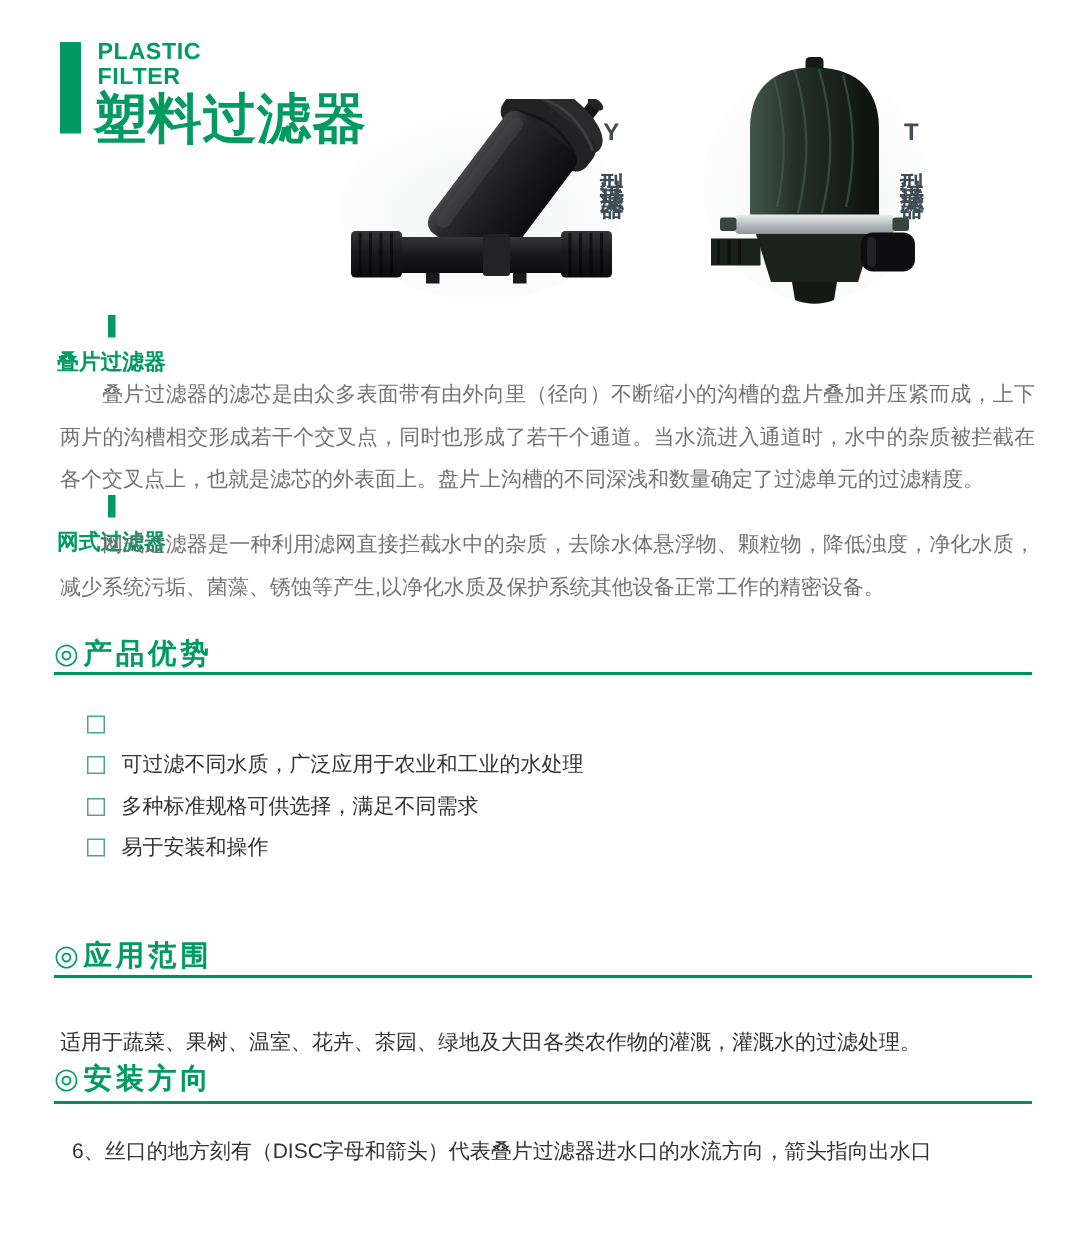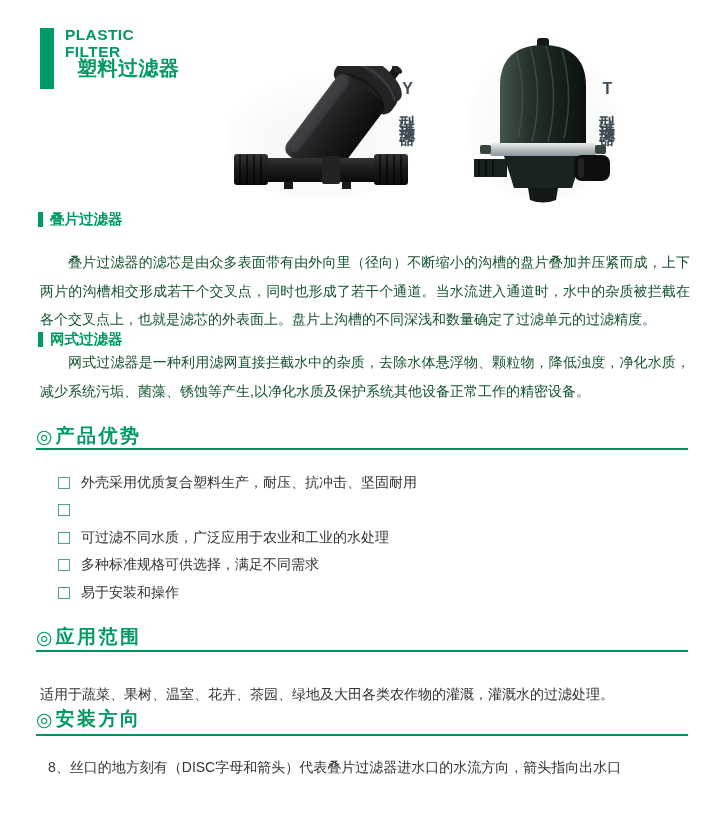--- a/index.html
+++ b/index.html
@@ -4,40 +4,40 @@
 <style>
   html,body{margin:0;padding:0;background:#ffffff;}
   .page{
     position:relative;width:720px;height:822px;background:#ffffff;overflow:hidden;
     font-family:"Liberation Sans","DejaVu Sans",sans-serif;color:#333333;
   }
   
   .accent-bar{position:absolute;left:40px;top:28px;width:14px;height:61px;background:#009a62;}
   .title-en{position:absolute;left:65px;top:26px;color:#009a62;font-weight:700;
     font-size:15.5px;line-height:17px;letter-spacing:0.4px;}
-  .title-zh{position:absolute;left:77px;top:55px;margin:0;color:#009a62;font-weight:700;
-    font-size:20px;letter-spacing:0.5px;font-family:Liberation Serif, serif;}
+  .title-zh{position:absolute;left:62px;top:55px;margin:0;color:#009a62;font-weight:700;
+    font-size:36px;letter-spacing:0.5px;font-family:Liberation Serif, serif;}
   
   .y-img{position:absolute;left:226px;top:66px;}
   .t-img{position:absolute;left:468px;top:38px;}
   .vlabel{
     position:absolute;writing-mode:vertical-rl;text-orientation:upright;
     font-size:16px;font-weight:700;color:#3f4e56;letter-spacing:5px;line-height:1;
   }
   .y-label{left:399px;top:80px;}
   .t-label{left:599px;top:80px;}
   
   .sub-head{position:absolute;left:38px;display:flex;align-items:center;gap:7px;
-    color:#009a62;font-weight:700;font-size:14.5px;}
+    color:#009a62;font-weight:700;font-size:14.5px;flex-direction:column;}
   .sub-head .bar{width:5px;height:15px;background:#009a62;flex:0 0 auto;}
   .sub-head-disc{top:210px;}
   .sub-head-screen{top:330px;}
   
   .para{position:absolute;left:40px;width:650px;font-size:14px;line-height:28.5px;
-    color:#14532d;text-indent:2em;text-align:justify;}
+    color:#737373;text-indent:2em;text-align:justify;}
   .para-disc{top:234px;}
   .para-screen{top:334px;}
   
   .sec-head{position:absolute;left:36px;display:flex;align-items:center;
     color:#009a62;font-weight:700;font-size:19px;letter-spacing:2.5px;}
   .sec-head .marker{font-weight:400;font-size:19px;margin-right:3px;letter-spacing:0;}
   .sec-advantages{top:423px;}
   .sec-application{top:624px;}
   .sec-installation{top:706px;}
   .rule{position:absolute;left:36px;width:652px;height:2px;background:#00915c;}
@@ -174,24 +174,20 @@
   <p class="para para-screen">网式过滤器是一种利用滤网直接拦截水中的杂质，去除水体悬浮物、颗粒物，降低浊度，净化水质，减少系统污垢、菌藻、锈蚀等产生,以净化水质及保护系统其他设备正常工作的精密设备。</p>
 
   <div class="sec-head sec-advantages">
     <span class="marker">◎</span>
     <span>产品优势</span>
   </div>
   <div class="rule rule-1"></div>
   <div class="adv-list">
     <div class="adv-item">
       <span class="box"></span>
-      <span>外壳采用优质复合塑料生产，耐压、抗冲击、坚固耐用</span>
-    </div>
-    <div class="adv-item">
-      <span class="box"></span>
     </div>
     <div class="adv-item">
       <span class="box"></span>
       <span>可过滤不同水质，广泛应用于农业和工业的水处理</span>
     </div>
     <div class="adv-item">
       <span class="box"></span>
       <span>多种标准规格可供选择，满足不同需求</span>
     </div>
     <div class="adv-item">
@@ -206,16 +202,16 @@
   </div>
   <div class="rule rule-2"></div>
   <p class="app-para">适用于蔬菜、果树、温室、花卉、茶园、绿地及大田各类农作物的灌溉，灌溉水的过滤处理。</p>
 
   <div class="sec-head sec-installation">
     <span class="marker">◎</span>
     <span>安装方向</span>
   </div>
   <div class="rule rule-3"></div>
   <div class="inst-list">
-    <div>8、丝口的地方刻有（DISC字母和箭头）代表叠片过滤器进水口的水流方向，箭头指向出水口</div>
+    <div>6、丝口的地方刻有（DISC字母和箭头）代表叠片过滤器进水口的水流方向，箭头指向出水口</div>
   </div>
 
 </div>
 
 </body></html>

